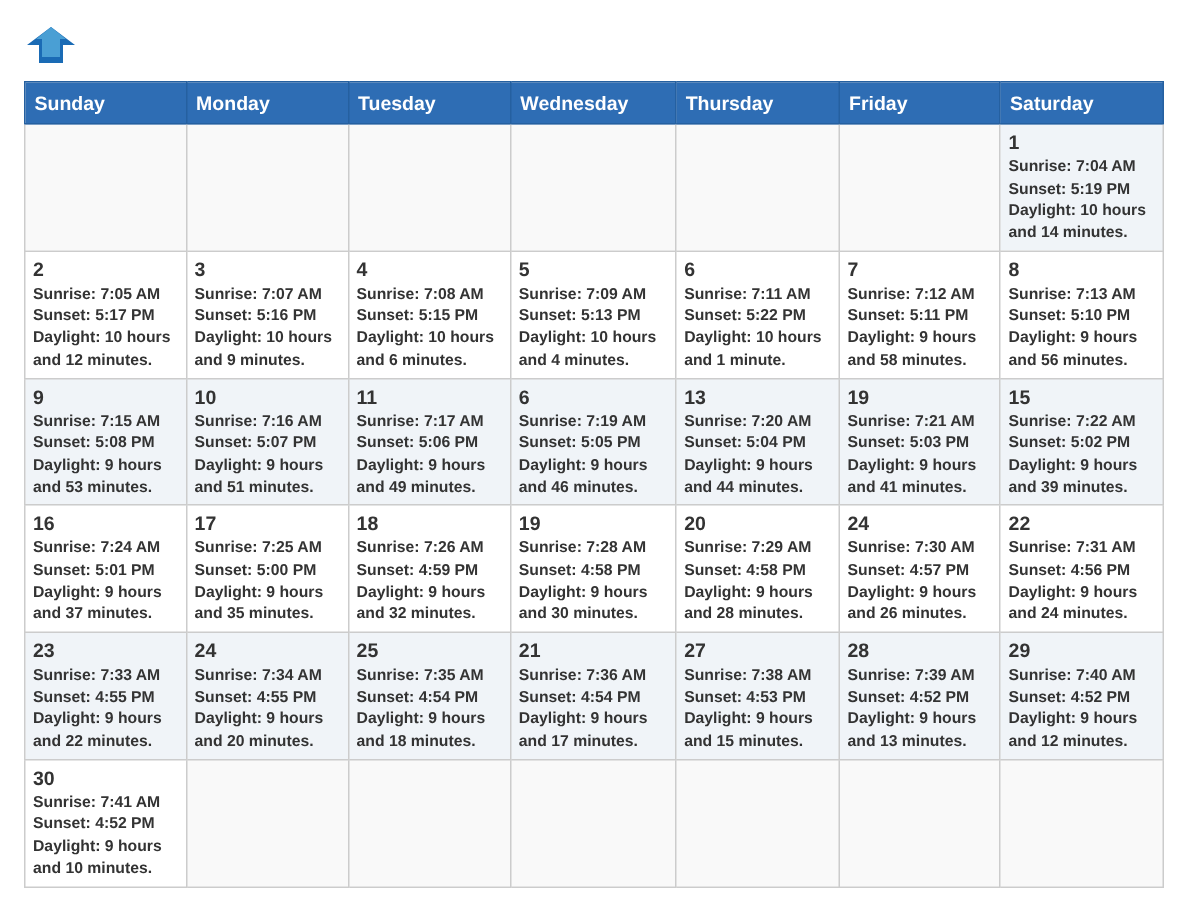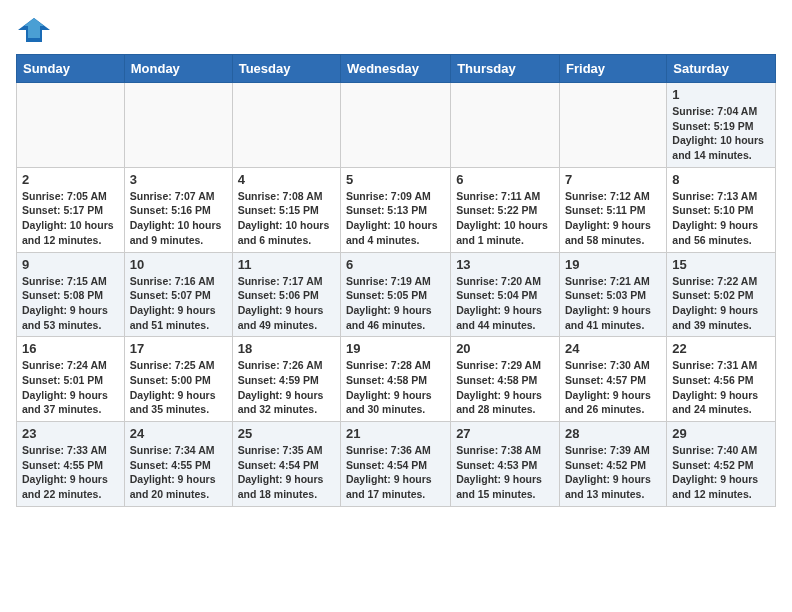--- a/index.html
+++ b/index.html
@@ -305,14 +305,28 @@
 Sunset: 4:52 PM
 Daylight: 9 hours and 13 minutes.</div>
         </td>
         <td>
           <span class="day-number">29</span>
           <div class="day-info">Sunrise: 7:40 AM
 Sunset: 4:52 PM
 Daylight: 9 hours and 12 minutes.</div>
         </td>
       </tr>
+      <tr>
+        <td>
+          <span class="day-number">30</span>
+          <div class="day-info">Sunrise: 7:41 AM
+Sunset: 4:52 PM
+Daylight: 9 hours and 10 minutes.</div>
+        </td>
+        <td class="empty"></td>
+        <td class="empty"></td>
+        <td class="empty"></td>
+        <td class="empty"></td>
+        <td class="empty"></td>
+        <td class="empty"></td>
+      </tr>
     </tbody>
 </table>
 
 </body></html>

